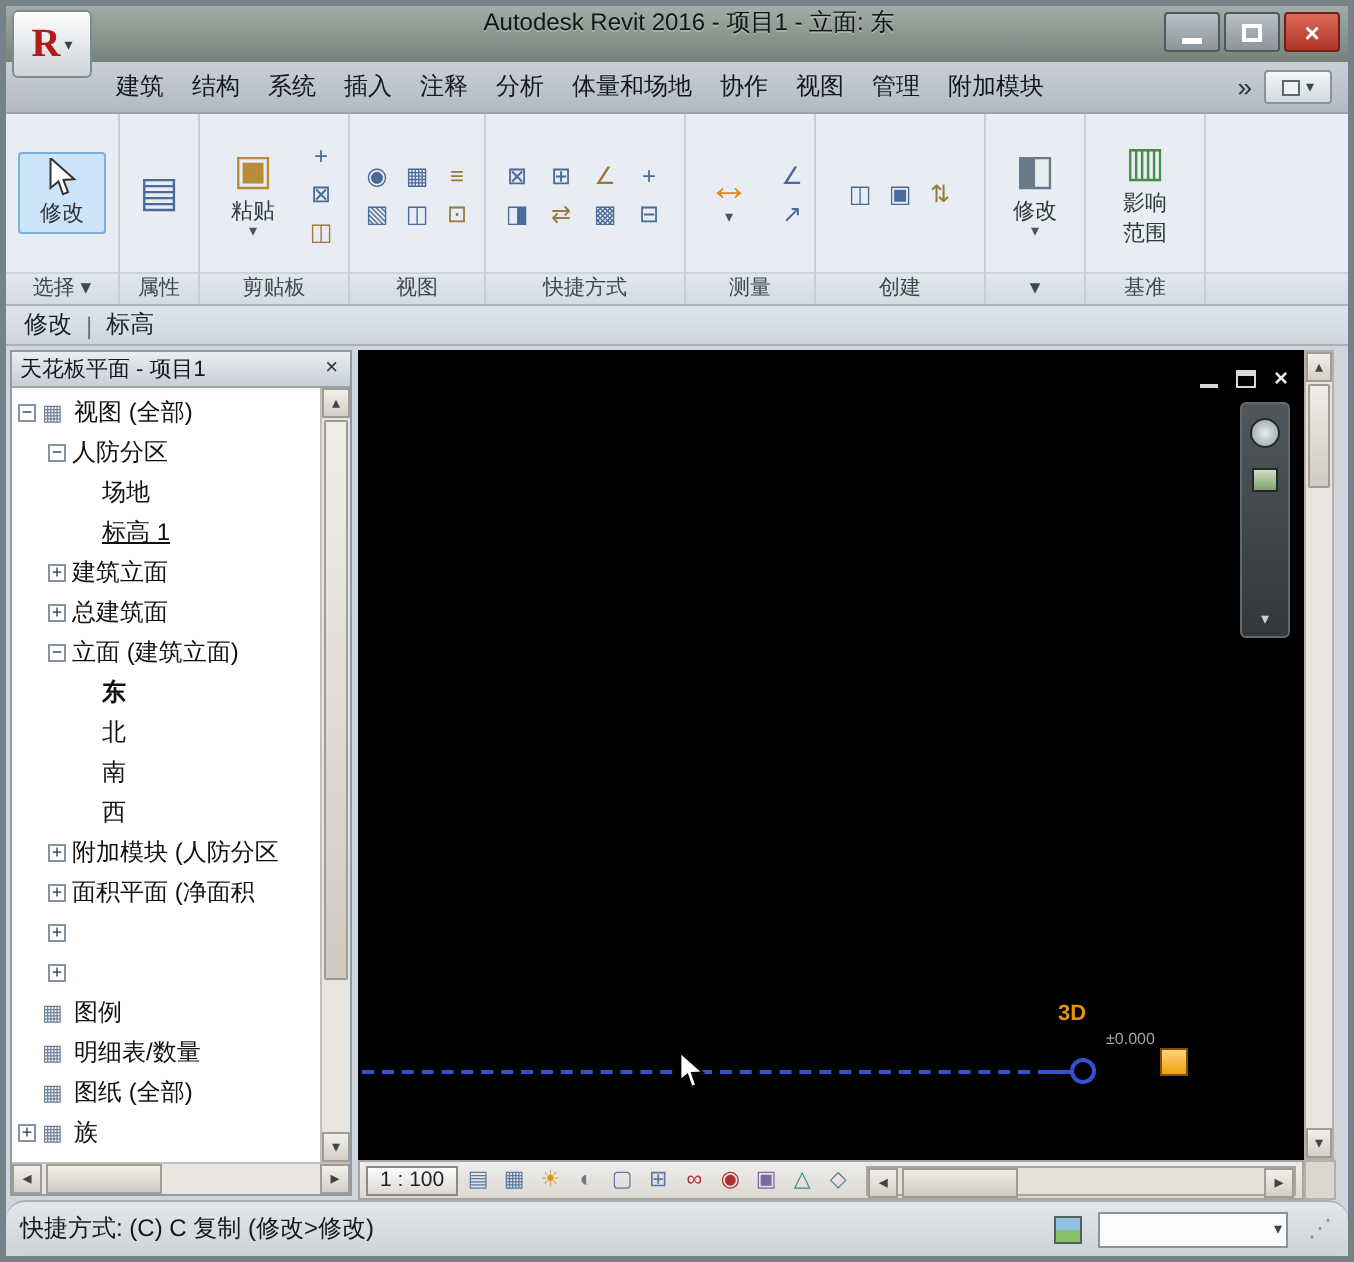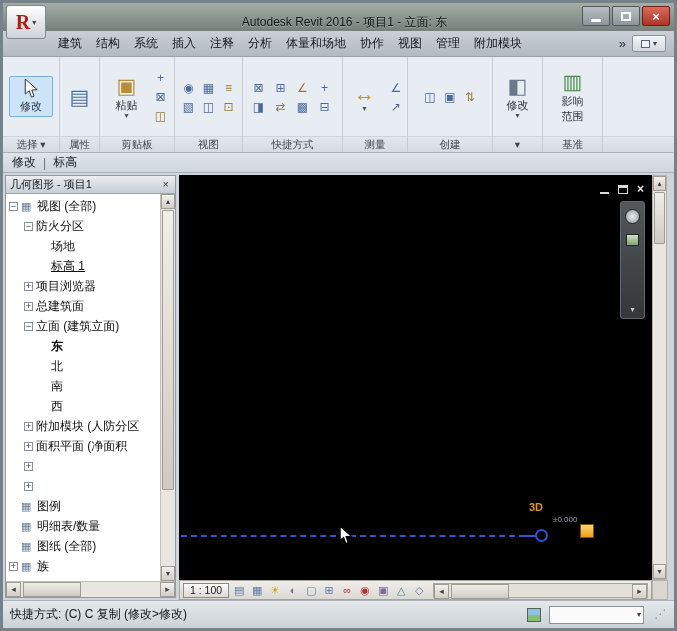--- a/index.html
+++ b/index.html
@@ -1,19 +1,19 @@
 <!DOCTYPE html>
 <html style="--level: #3352cf; --badge3d: #e8920a; --canvasbg: #000000;"><head>
 <meta charset="utf-8">
 <style>
 *{margin:0;padding:0;box-sizing:border-box;font-family:"Liberation Sans","DejaVu Sans",sans-serif;}
 body{width:677px;height:631px;background:#fff;}
 .win{position:relative;width:677px;height:631px;border:3px solid #75828a;background:#cfd5da;overflow:hidden;}
 
-.titlebar{position:absolute;left:0;top:0;right:0;height:28px;background:linear-gradient(#a3ada6,#74817a);display:flex;align-items:flex-end;justify-content:center;padding-left:12px;}
+.titlebar{position:absolute;left:0;top:0;right:0;height:28px;background:linear-gradient(#a3ada6,#74817a);display:flex;align-items:flex-start;justify-content:center;padding-left:12px;}
 .title{font-size:12px;color:#10151a;text-shadow:0 1px 0 rgba(255,255,255,.25);}
 .appbtn{position:absolute;left:3px;top:2px;width:40px;height:34px;z-index:9;background:linear-gradient(#fefefe,#cdd3d8);border:1px solid #7e8a91;border-radius:3px;display:flex;align-items:center;justify-content:center;gap:2px;cursor:default;}
 .applogo{font-size:20px;font-weight:bold;color:#b31b1b;font-family:"Liberation Serif","DejaVu Serif",serif;}
 .appdd{font-size:8px;color:#3a444c;}
 .winbtns{position:absolute;right:4px;top:3px;display:flex;gap:2px;}
 .wbtn{width:28px;height:20px;border:1px solid #4e585e;border-radius:2px;background:linear-gradient(#b9c0c5,#8c959b);display:flex;align-items:center;justify-content:center;}
 .wbtn.close{background:linear-gradient(#dd6a58,#ae3526);border-color:#6e2018;color:#fff;font-size:13px;font-weight:bold;line-height:1;}
 .minbar{width:10px;height:3px;background:#fff;margin-top:9px;}
 .maxbox{width:10px;height:9px;border:2px solid #fff;}
 
@@ -85,21 +85,21 @@
 .viewbar{position:absolute;left:176px;top:577px;width:473px;height:20px;background:linear-gradient(#efedea,#dcd9d4);border:1px solid #a8a49e;display:flex;align-items:center;padding:0 3px;gap:2px;}
 .vbscale{border:1px solid #8d8984;background:linear-gradient(#fdfdfd,#dcd9d4);padding:0 6px;height:15px;line-height:13px;font-size:10.5px;color:#222;white-space:nowrap;}
 #vbicons{display:flex;gap:2px;}
 .vbi{width:16px;height:16px;text-align:center;font-size:11px;line-height:16px;}
 .vhsb{flex:1;height:15px;border:1px solid #aaa69f;background:#e4e1db;display:flex;margin-left:4px;}
 
 .dvsb{left:649px;top:172px;height:405px;border:1px solid #b5b1aa;}
 .dvthumb{top:16px;height:52px;}
 .corner{position:absolute;left:649px;top:577px;width:16px;height:20px;background:#dad7d1;border:1px solid #b5b1aa;}
 
-.statusbar{position:absolute;left:0;top:597px;right:0;height:28px;background:linear-gradient(#e4e8eb,#ccd2d7);border-top:1px solid #a8b0b8;display:flex;align-items:center;padding:0 7px;font-size:12px;color:#14181c;}
+.statusbar{position:absolute;left:0;top:597px;right:0;height:28px;background:linear-gradient(#e4e8eb,#ccd2d7);border-top:1px solid #a8b0b8;display:flex;align-items:center;padding:0 7px;font-size:12px;color:#14181c;border-radius:10px;}
 .sbfill{flex:1;}
 .wsicon{width:14px;height:14px;border:1px solid #55605a;background:linear-gradient(#8ec2e0 50%,#86c06a 50%);margin-right:8px;}
 .sbcombo{width:95px;height:18px;background:#fbfbfb;border:1px solid #8a949c;display:flex;align-items:center;justify-content:flex-end;padding-right:2px;margin-right:10px;}
 .sbdd{font-size:8px;color:#3a444c;}
 .grip{width:13px;height:13px;color:#8a9299;font-size:12px;line-height:13px;}
 </style>
 </head>
 <body>
 
 <div class="win">
@@ -257,44 +257,44 @@
   </div>
 
   <div class="ctxbar">
     <span>修改</span>
     <span class="csep">|</span>
     <span>标高</span>
   </div>
 
   <div class="browser">
     <div class="btitle">
-      <span>几何图形 - 项目1</span>
+      <span>天花板平面 - 项目1</span>
       <span class="bclose">×</span>
     </div>
     <div class="btree" id="tree">
         <div class="trow" style="padding-left: 3px;">
           <span class="exp">−</span>
           <span class="ticon">▦</span>
           <span class="tlab">视图 (全部)</span>
         </div>
         <div class="trow" style="padding-left: 18px;">
           <span class="exp">−</span>
-          <span class="tlab">防火分区</span>
+          <span class="tlab">人防分区</span>
         </div>
         <div class="trow" style="padding-left: 33px;">
           <span class="expsp"></span>
           <span class="tlab">场地</span>
         </div>
         <div class="trow" style="padding-left: 33px; text-decoration: underline;">
           <span class="expsp"></span>
           <span class="tlab">标高 1</span>
         </div>
         <div class="trow" style="padding-left: 18px;">
           <span class="exp">+</span>
-          <span class="tlab">项目浏览器</span>
+          <span class="tlab">建筑立面</span>
         </div>
         <div class="trow" style="padding-left: 18px;">
           <span class="exp">+</span>
           <span class="tlab">总建筑面</span>
         </div>
         <div class="trow" style="padding-left: 18px;">
           <span class="exp">−</span>
           <span class="tlab">立面 (建筑立面)</span>
         </div>
         <div class="trow tbold" style="padding-left: 33px;">

